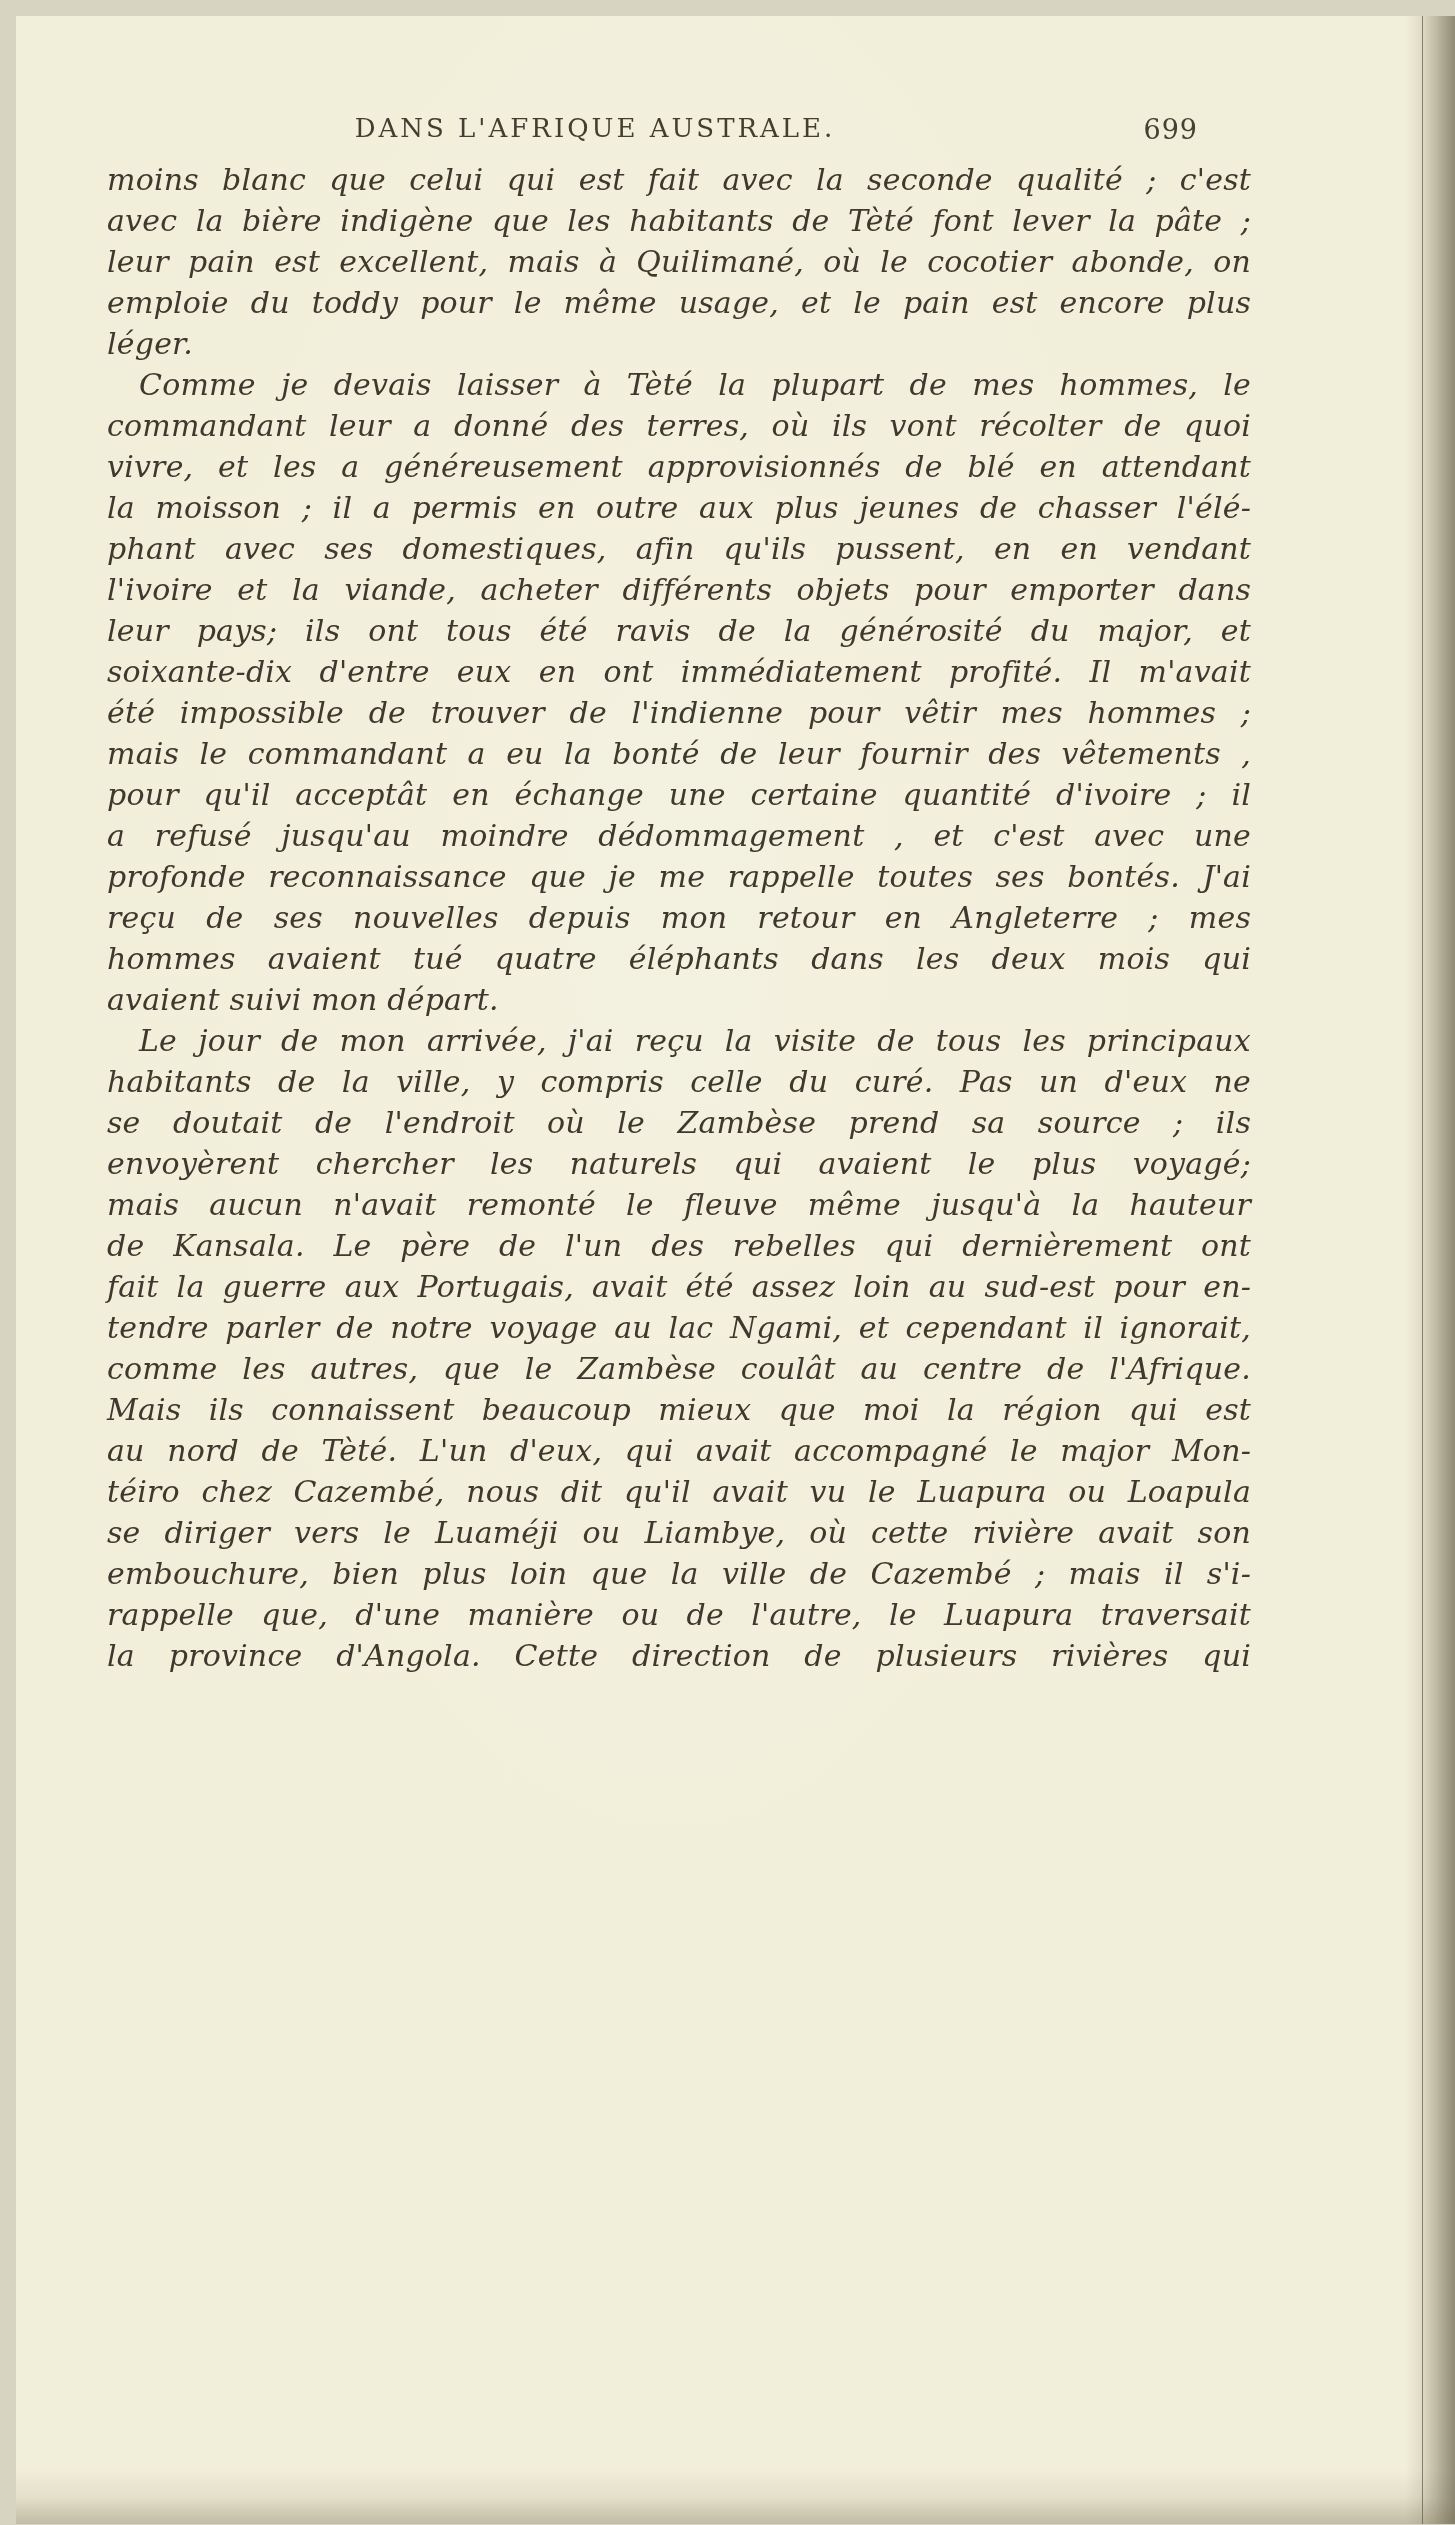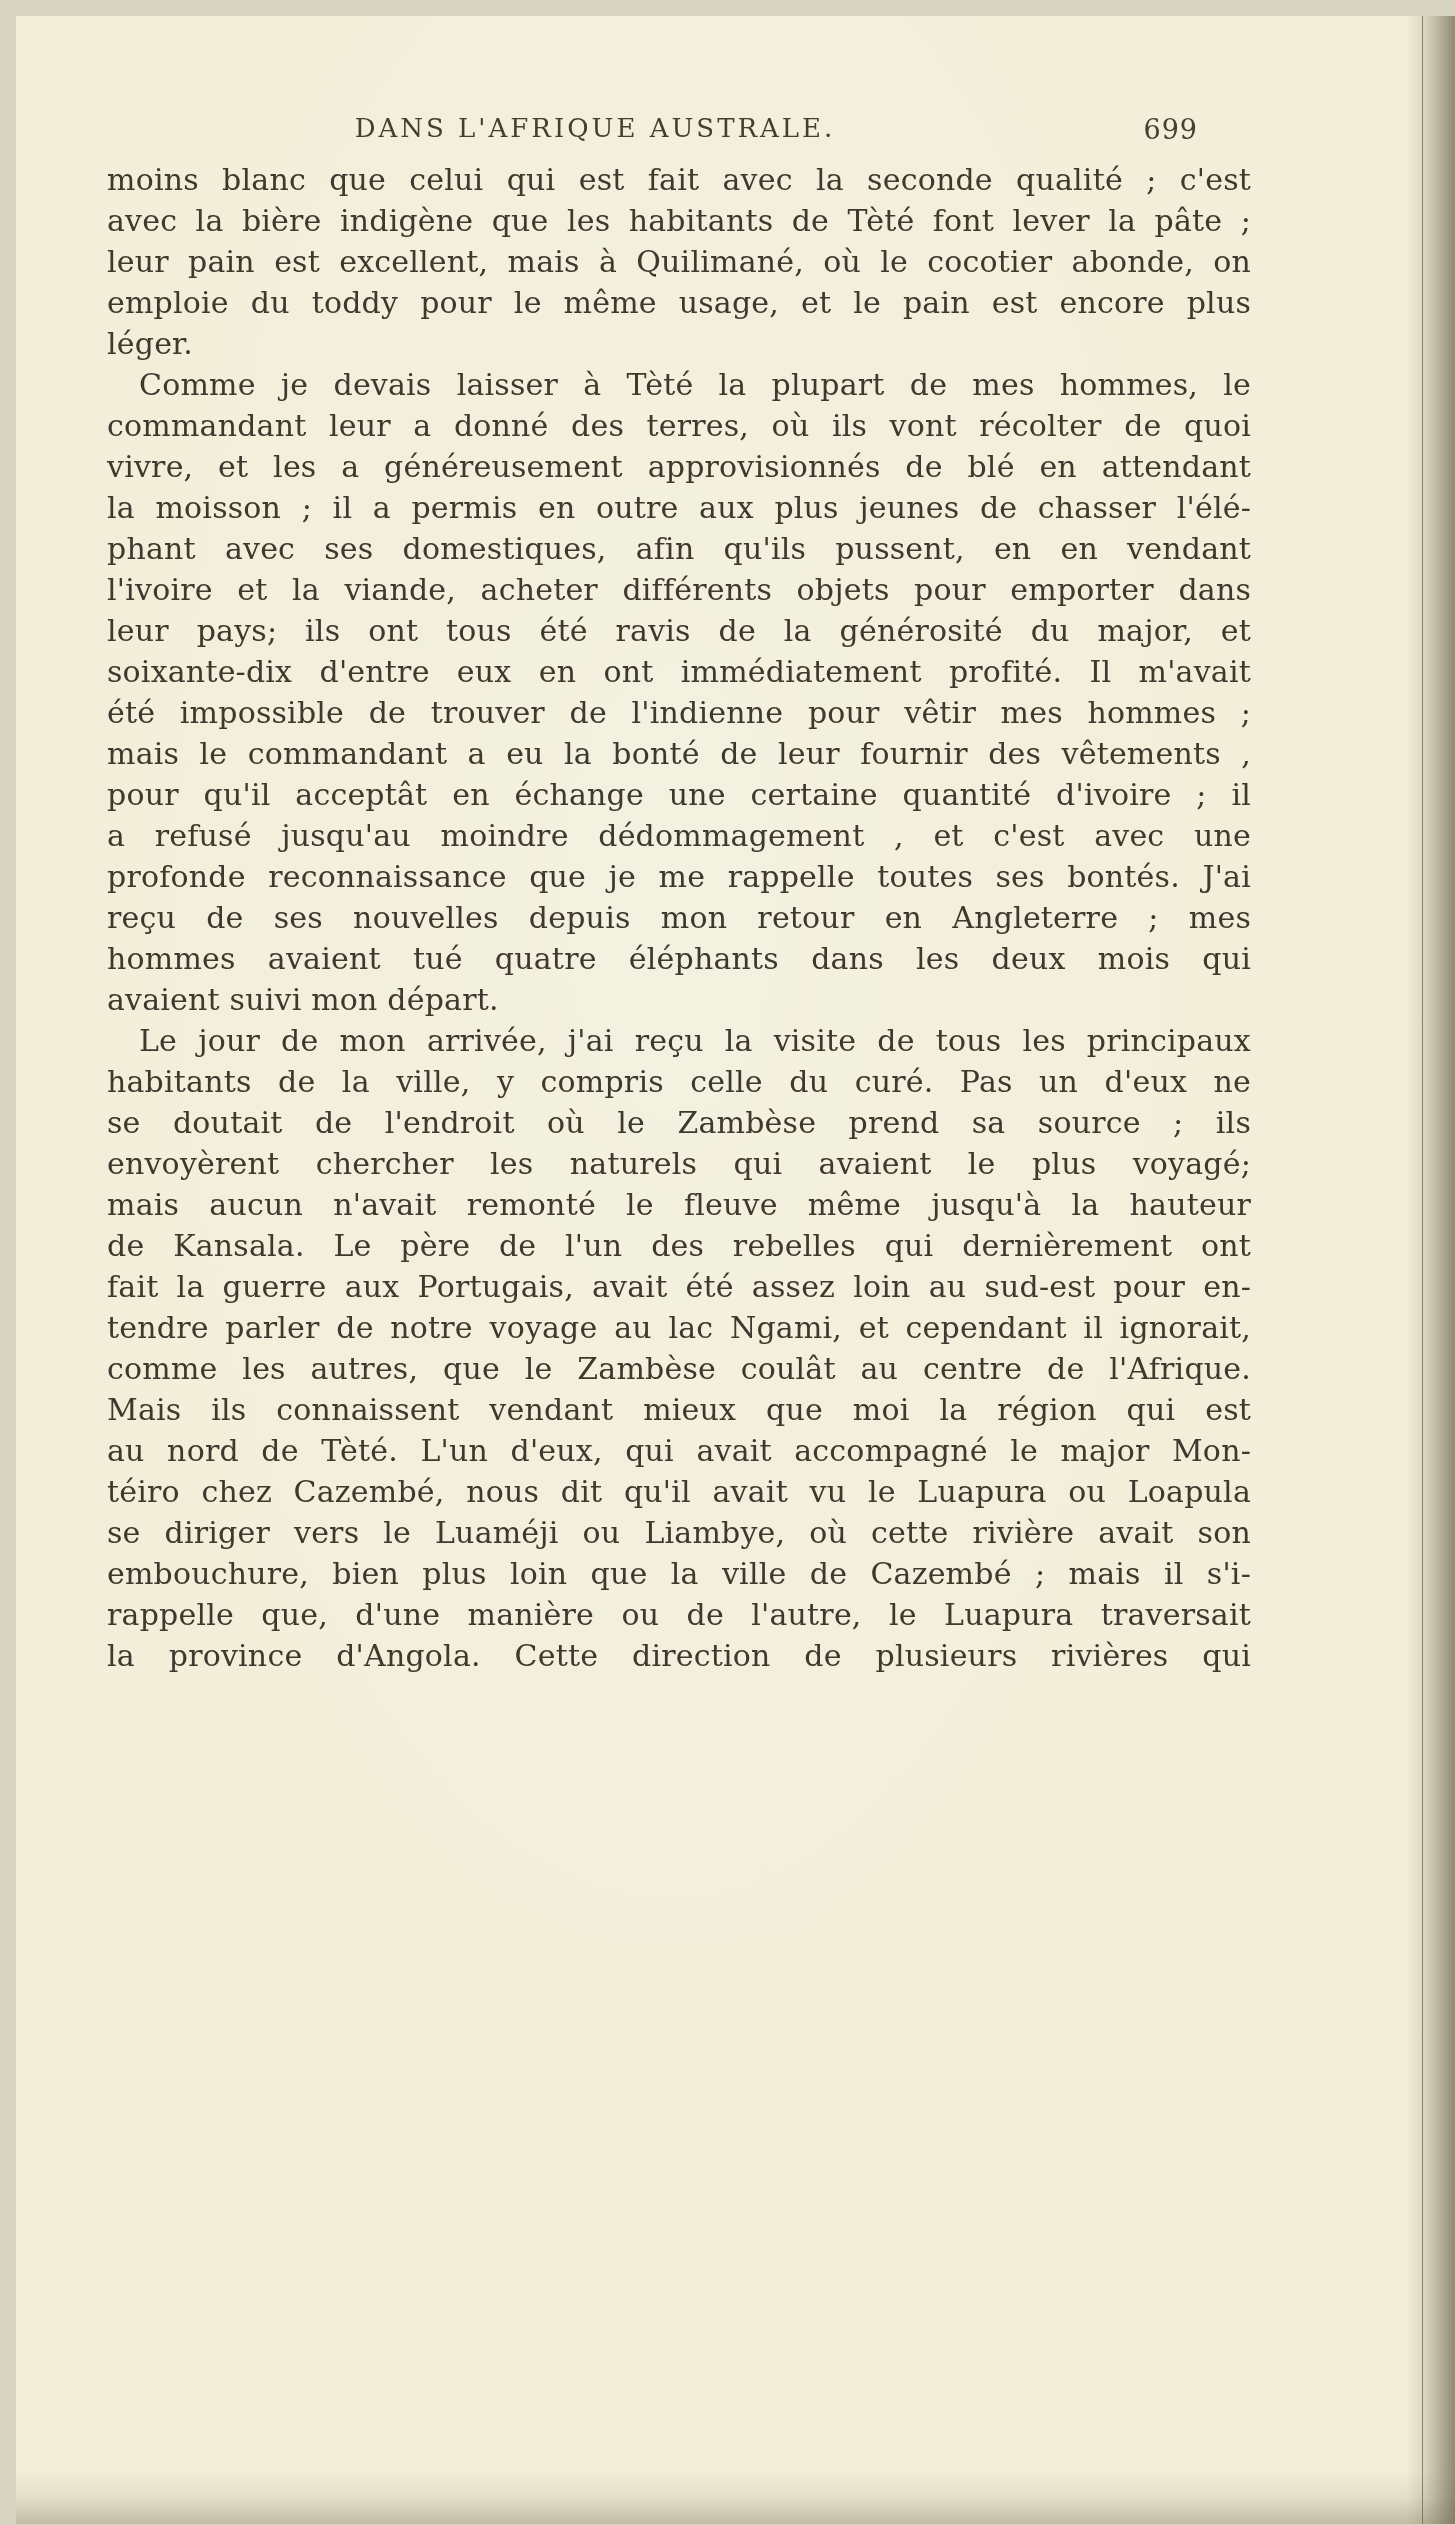--- a/index.html
+++ b/index.html
@@ -51,20 +51,21 @@
   .text-block {
     position: relative;
     margin: 6px 0 0 91px;
     width: 1144px;
     font-size: 30px;
     line-height: 41px;
     letter-spacing: 0.2px;
   }
   .paragraph {
     margin: 0;
+    font-style: italic;
   }
   .line {
     text-align: justify;
     text-align-last: justify;
     white-space: normal;
     height: 41px;
     overflow: visible;
   }
   .line.indented {
     text-indent: 32px;
@@ -137,21 +138,21 @@
       <div class="paragraph">
         <div class="line indented">Le jour de mon arrivée, j'ai reçu la visite de tous les principaux</div>
         <div class="line">habitants de la ville, y compris celle du curé. Pas un d'eux ne</div>
         <div class="line">se doutait de l'endroit où le Zambèse prend sa source ; ils</div>
         <div class="line">envoyèrent chercher les naturels qui avaient le plus voyagé;</div>
         <div class="line">mais aucun n'avait remonté le fleuve même jusqu'à la hauteur</div>
         <div class="line">de Kansala. Le père de l'un des rebelles qui dernièrement ont</div>
         <div class="line">fait la guerre aux Portugais, avait été assez loin au sud-est pour en-</div>
         <div class="line">tendre parler de notre voyage au lac Ngami, et cependant il ignorait,</div>
         <div class="line">comme les autres, que le Zambèse coulât au centre de l'Afrique.</div>
-        <div class="line">Mais ils connaissent vendant mieux que moi la région qui est</div>
+        <div class="line">Mais ils connaissent beaucoup mieux que moi la région qui est</div>
         <div class="line">au nord de Tèté. L'un d'eux, qui avait accompagné le major Mon-</div>
         <div class="line">téiro chez Cazembé, nous dit qu'il avait vu le Luapura ou Loapula</div>
         <div class="line">se diriger vers le Luaméji ou Liambye, où cette rivière avait son</div>
         <div class="line">embouchure, bien plus loin que la ville de Cazembé ; mais il s'i-</div>
         <div class="line">rappelle que, d'une manière ou de l'autre, le Luapura traversait</div>
         <div class="line">la province d'Angola. Cette direction de plusieurs rivières qui</div>
       </div>
     </main>
 
   <div class="page-edge-right"></div>

